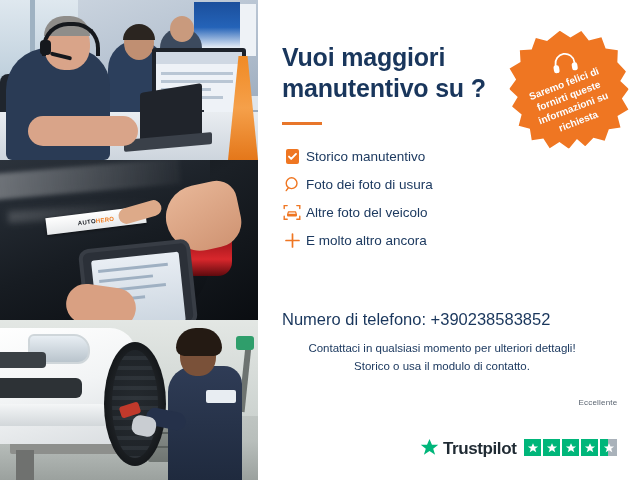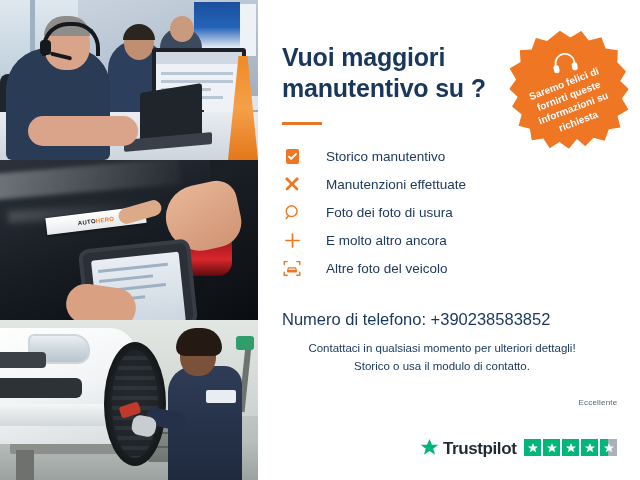--- a/index.html
+++ b/index.html
@@ -324,21 +324,20 @@
     min-width: 28px;
     height: 22px;
     display: flex;
     align-items: center;
     justify-content: center;
   }
   .feature .lbl {
     font-size: 13.5px;
     color: #1d3a60;
     white-space: nowrap;
-    margin-left: 20px;
   }
 
   
   .badge {
     position: absolute;
     left: 252px; top: 30px;
     width: 118px; height: 118px;
     transform: rotate(-9deg);
   }
   .badge .burst {
@@ -543,70 +542,57 @@
       <div class="feature">
         <span class="ico">
           <svg width="15" height="17" viewBox="0 0 15 17">
             <rect x="1" y="1" width="13" height="15" rx="2" fill="#ef7622"></rect>
             <path d="M4 8.6l2.2 2.3L11 5.9" stroke="#ffffff" stroke-width="1.9" fill="none" stroke-linecap="round" stroke-linejoin="round"></path>
           </svg>
         </span>
         <span class="lbl">Storico manutentivo</span>
       </div>
 
-      <div class="feature">
-        <span class="ico">
-          <svg width="18" height="18" viewBox="0 0 18 18">
-            <g stroke="#ef7622" stroke-width="2.6" stroke-linecap="round">
-              <line x1="4" y1="4" x2="14" y2="14"></line>
-              <line x1="14" y1="4" x2="4" y2="14"></line>
-            </g>
-            <circle cx="4" cy="4" r="1.6" fill="#ef7622"></circle>
-            <circle cx="14" cy="4" r="1.6" fill="#ef7622"></circle>
-          </svg>
-        </span>
-        <span class="lbl">Manutenzioni effettuate</span>
-      </div>
 
       <div class="feature">
         <span class="ico">
           <svg width="17" height="17" viewBox="0 0 17 17">
             <circle cx="7.6" cy="7.2" r="5.4" stroke="#ef7622" stroke-width="1.4" fill="none"></circle>
             <line x1="4.2" y1="12" x2="2.2" y2="14.6" stroke="#ef7622" stroke-width="1.4" stroke-linecap="round"></line>
           </svg>
         </span>
         <span class="lbl">Foto dei foto di usura</span>
-      </div>
-
-      <div class="feature">
-        <span class="ico">
-          <svg width="17" height="17" viewBox="0 0 17 17">
-            <g stroke="#ef7622" stroke-width="1.7" stroke-linecap="round">
-              <line x1="8.5" y1="2" x2="8.5" y2="15"></line>
-              <line x1="2" y1="8.5" x2="15" y2="8.5"></line>
-            </g>
-          </svg>
-        </span>
-        <span class="lbl">E molto altro ancora</span>
       </div>
 
       <div class="feature">
         <span class="ico">
           <svg width="18" height="17" viewBox="0 0 18 17">
             <g stroke="#ef7622" stroke-width="1.4" fill="none" stroke-linecap="round">
               <path d="M1.2 4.6V1.6h3"></path>
               <path d="M13.8 1.6h3v3"></path>
               <path d="M16.8 12.2v3h-3"></path>
               <path d="M4.2 15.2h-3v-3"></path>
             </g>
             <path d="M4.6 10.4l.9-2.6h7l.9 2.6z" fill="none" stroke="#ef7622" stroke-width="1.2" stroke-linejoin="round"></path>
             <rect x="4" y="10" width="10" height="2.4" rx="1" fill="#ef7622"></rect>
           </svg>
         </span>
         <span class="lbl">Altre foto del veicolo</span>
+      </div>
+
+      <div class="feature">
+        <span class="ico">
+          <svg width="17" height="17" viewBox="0 0 17 17">
+            <g stroke="#ef7622" stroke-width="1.7" stroke-linecap="round">
+              <line x1="8.5" y1="2" x2="8.5" y2="15"></line>
+              <line x1="2" y1="8.5" x2="15" y2="8.5"></line>
+            </g>
+          </svg>
+        </span>
+        <span class="lbl">E molto altro ancora</span>
       </div>
     </div>
 
     <div class="badge">
       <div class="burst"></div>
       <span class="headset-ico">
         <svg width="26" height="22" viewBox="0 0 26 22">
           <path d="M3.5 13.5V11a9.5 9.5 0 0 1 19 0v2.5" stroke="#ffffff" stroke-width="1.8" fill="none" stroke-linecap="round"></path>
           <rect x="1" y="11.5" width="5.6" height="8" rx="2.6" fill="#ffffff"></rect>
           <rect x="19.4" y="11.5" width="5.6" height="8" rx="2.6" fill="#ffffff"></rect>

